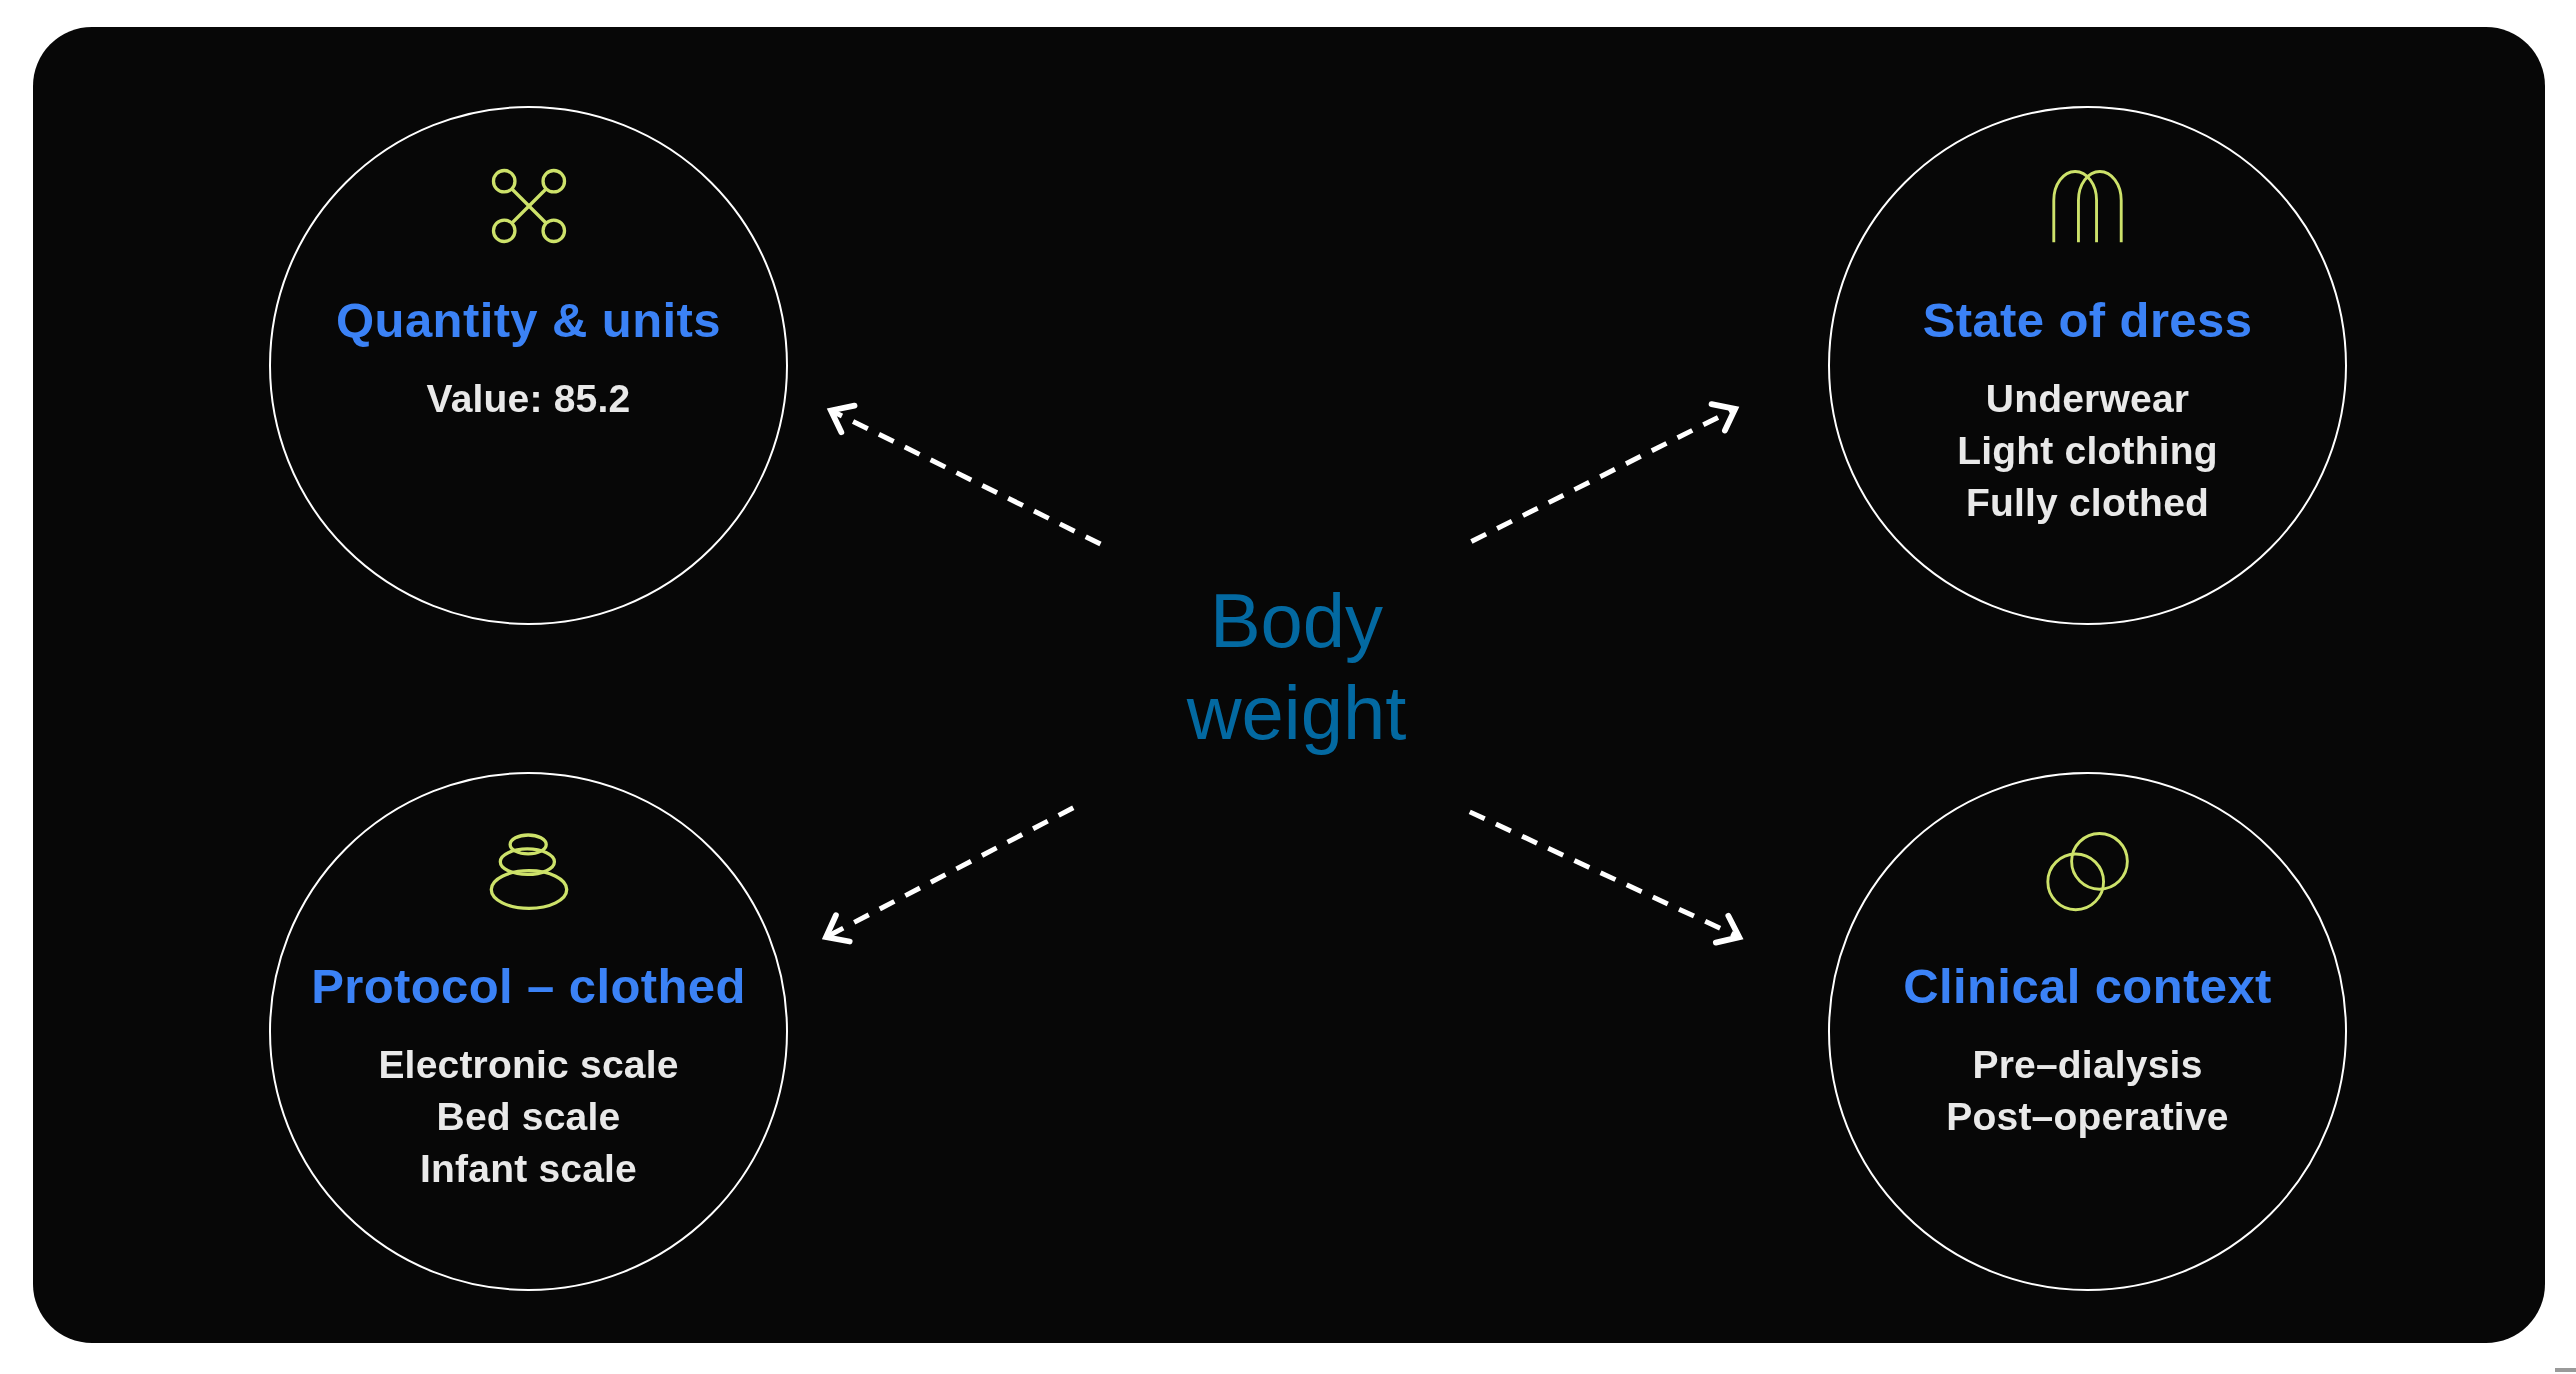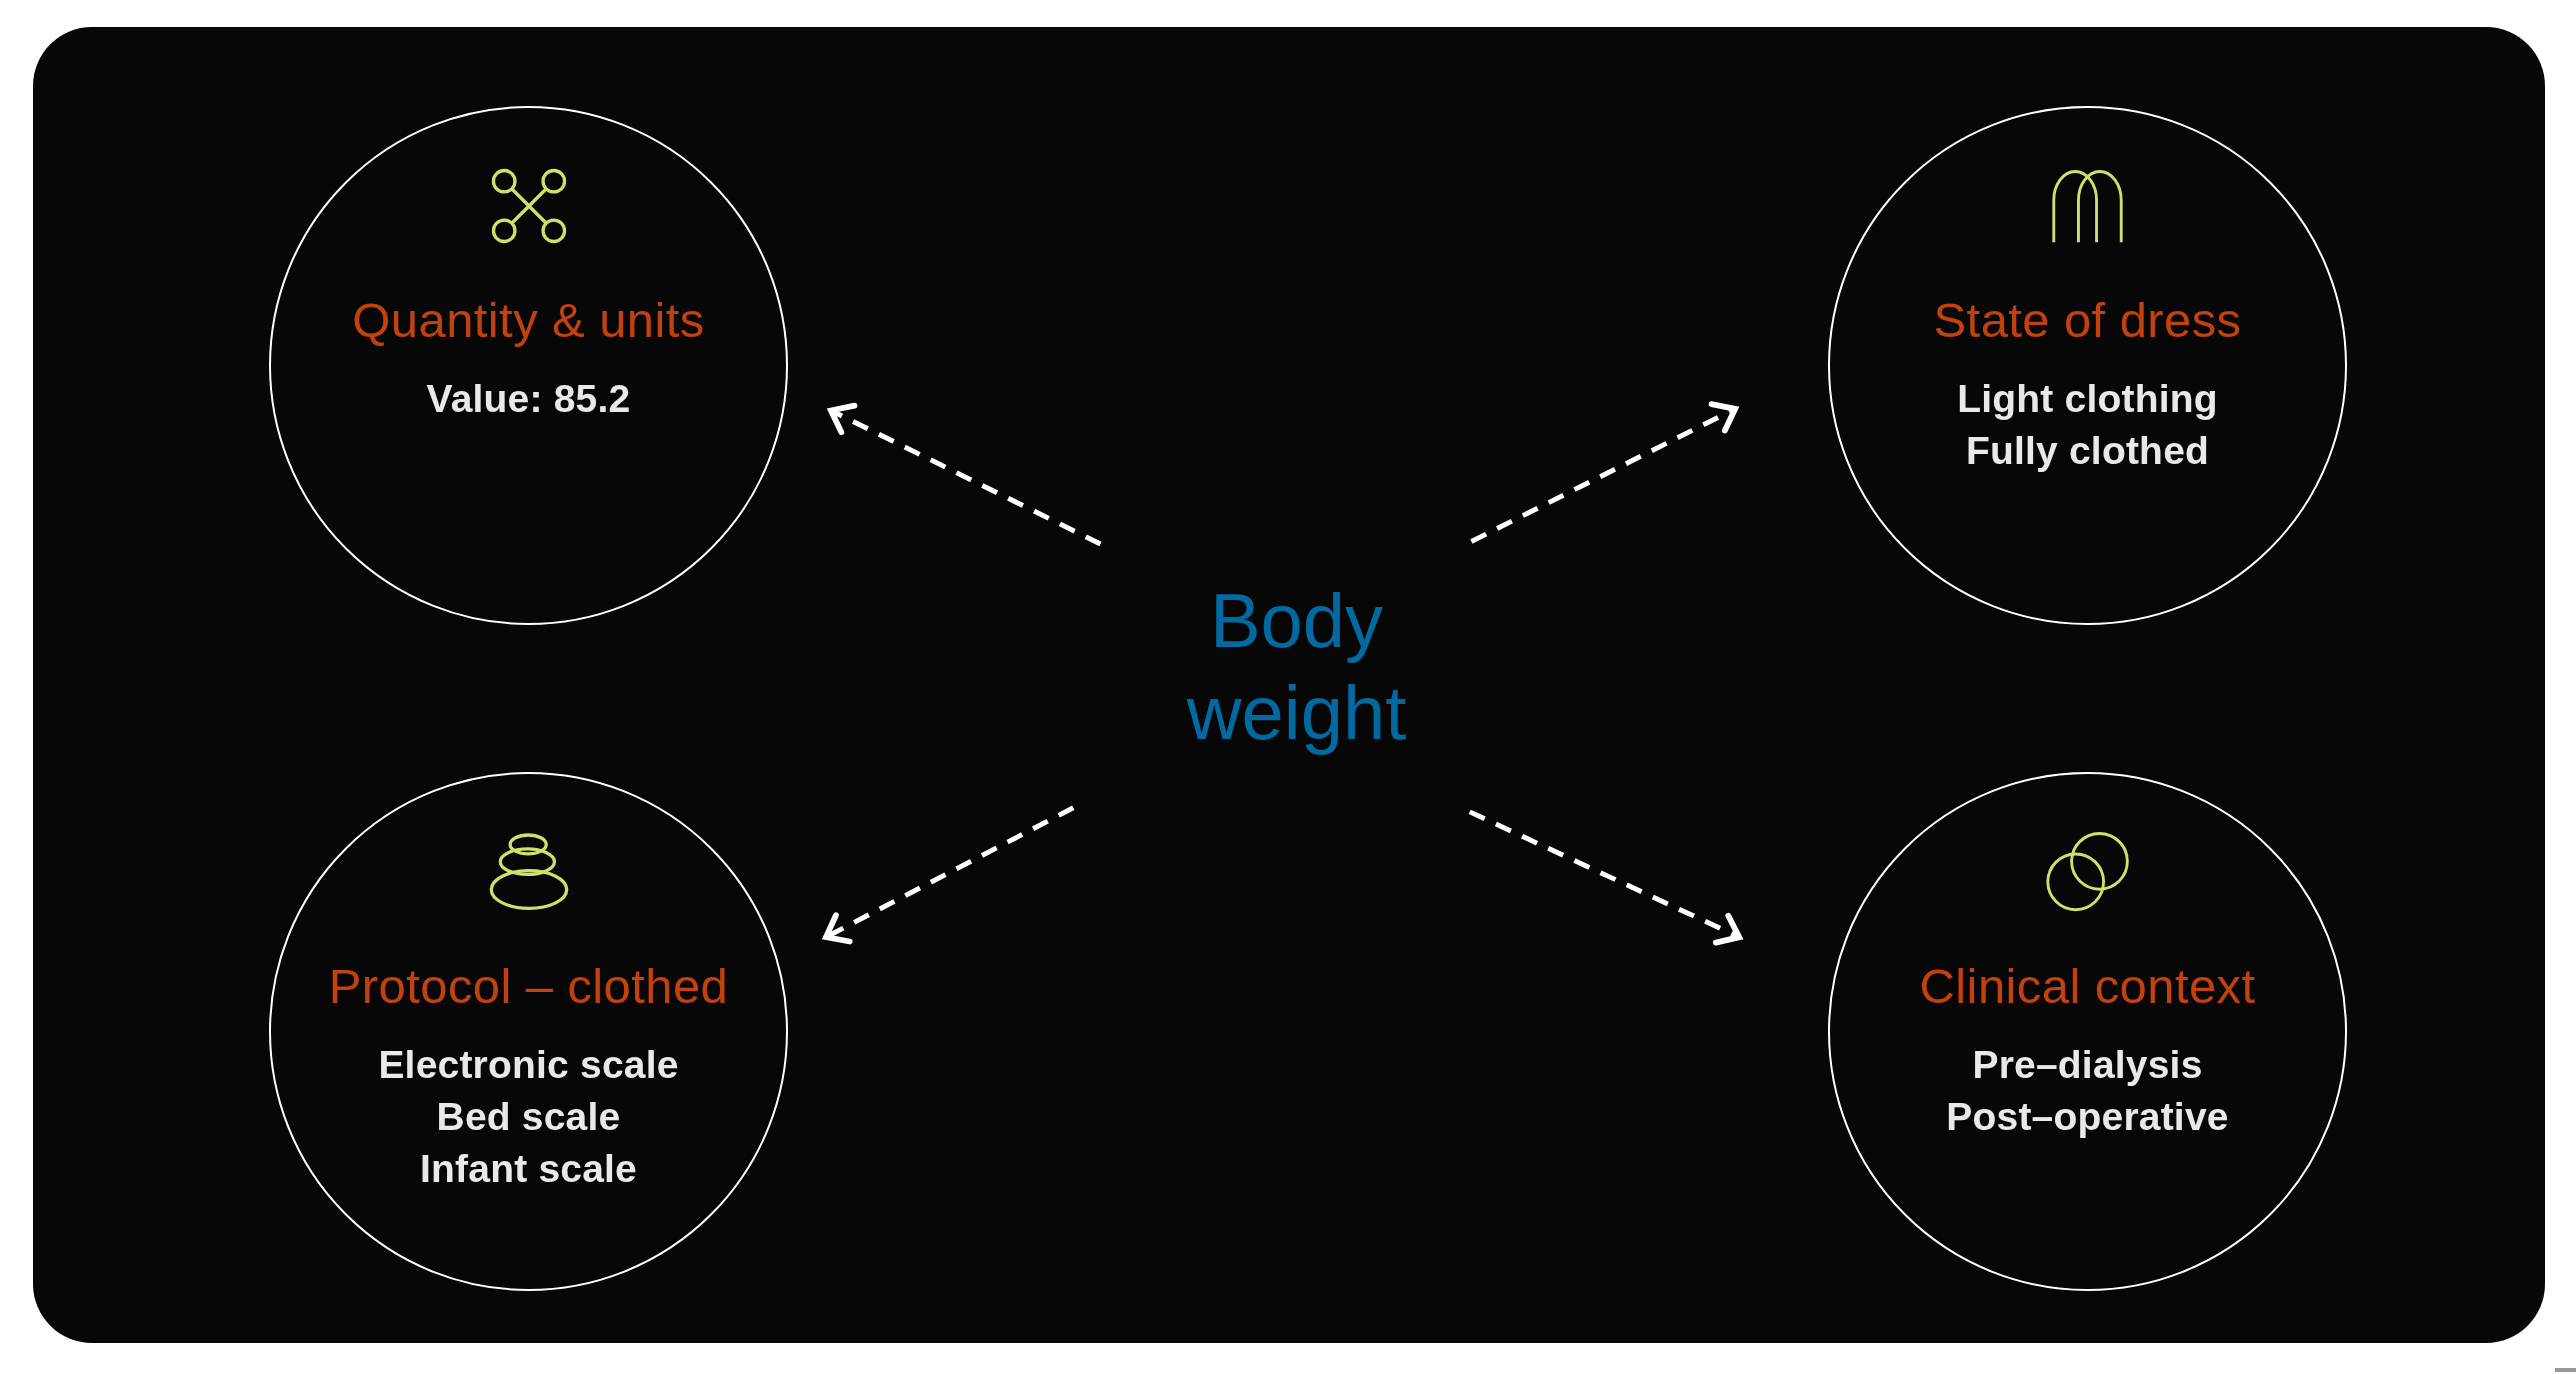--- a/index.html
+++ b/index.html
@@ -30,21 +30,21 @@
   .node-br { left: 1828px; top: 772px; }
   .icon-slot {
     position: absolute; top: 54px; left: 0; right: 0; height: 87px;
     display: flex; align-items: center; justify-content: center;
   }
   .icon { stroke: #cde26a; fill: none; }
   .node-title {
     position: absolute; top: 186px; left: 0; right: 0;
     text-align: center;
     font-size: 49px; line-height: 53px;
-    font-weight: 400; color: #c2410c;
+    font-weight: 700; color: #3b82f6;
     letter-spacing: 0.4px;
   }
   .node-items {
     position: absolute; top: 265px; left: 0; right: 0;
     text-align: center;
     font-size: 39px; line-height: 52px;
     font-weight: 700; color: #e9e9e9;
     letter-spacing: 0.2px;
   }
   .center-label {
@@ -108,20 +108,21 @@
 
 <div class="node node-tr">
   <div class="icon-slot">
     <svg class="icon" width="73" height="74" viewBox="0 0 88 90">
       <path d="M3,89 L3,38 A26,35 0 0 1 55,38 L55,89" stroke-width="3.5"></path>
       <path d="M33,89 L33,38 A26,35 0 0 1 85,38 L85,89" stroke-width="3.5"></path>
     </svg>
   </div>
   <div class="node-title">State of dress</div>
   <div class="node-items">
+    <div>Underwear</div>
     <div>Light clothing</div>
     <div>Fully clothed</div>
   </div>
 </div>
 
 <div class="node node-bl">
   <div class="icon-slot">
     <svg class="icon" width="82" height="79" viewBox="0 0 100 96">
       <ellipse cx="49" cy="15" rx="22" ry="11.5" stroke-width="4"></ellipse>
       <ellipse cx="48" cy="36" rx="33" ry="15.5" stroke-width="4"></ellipse>

